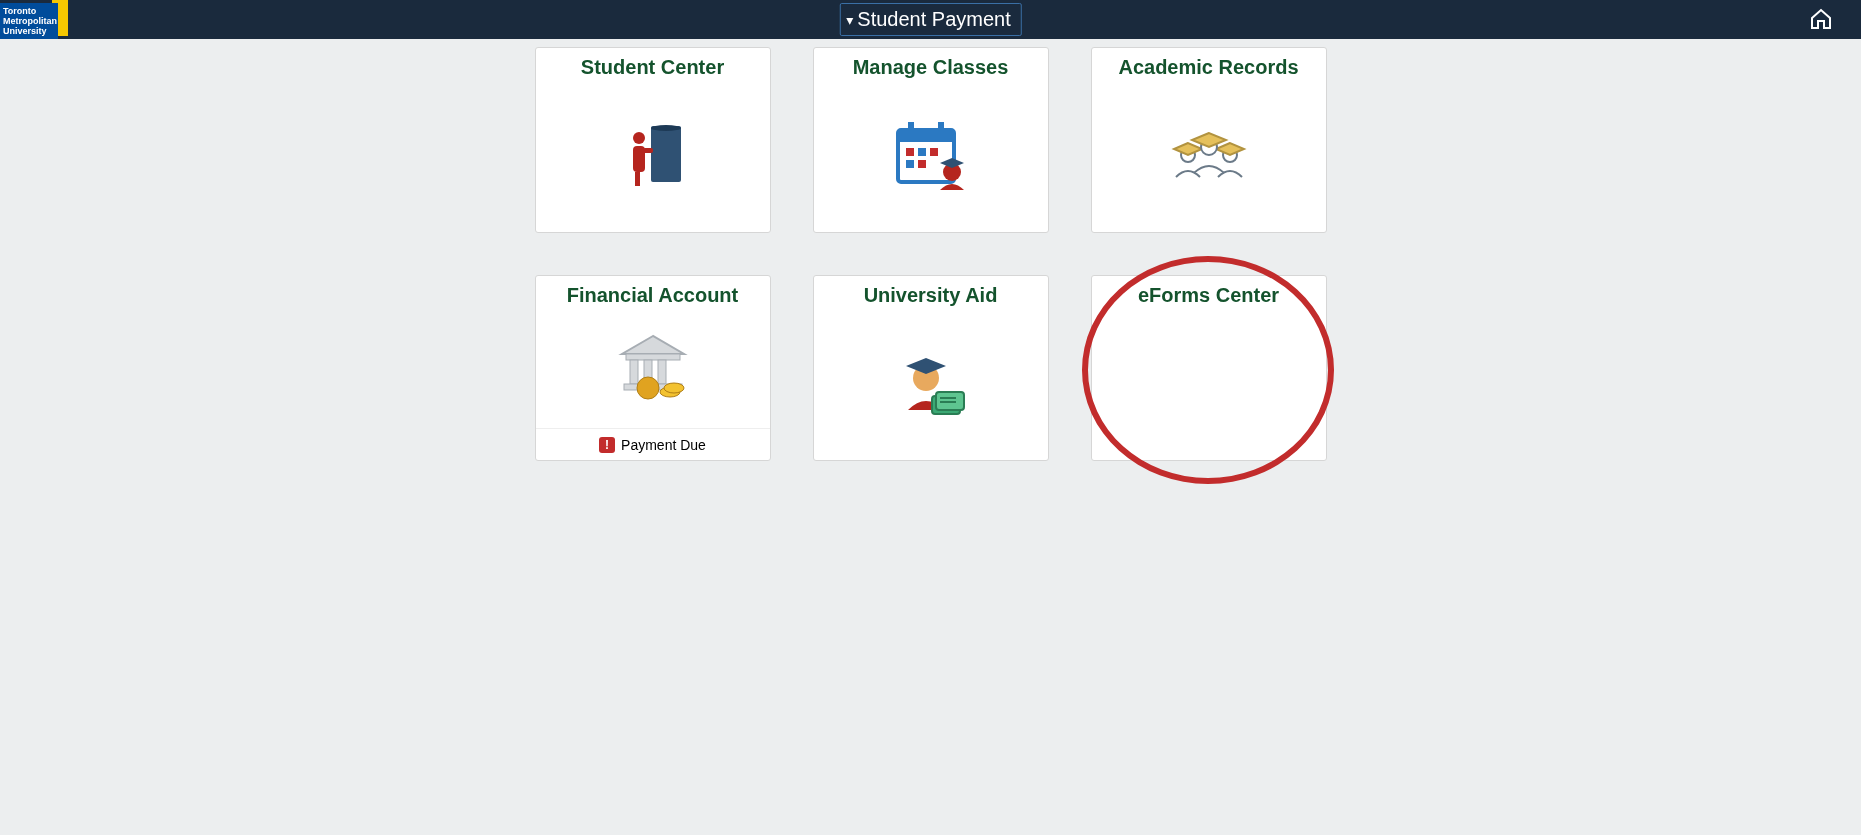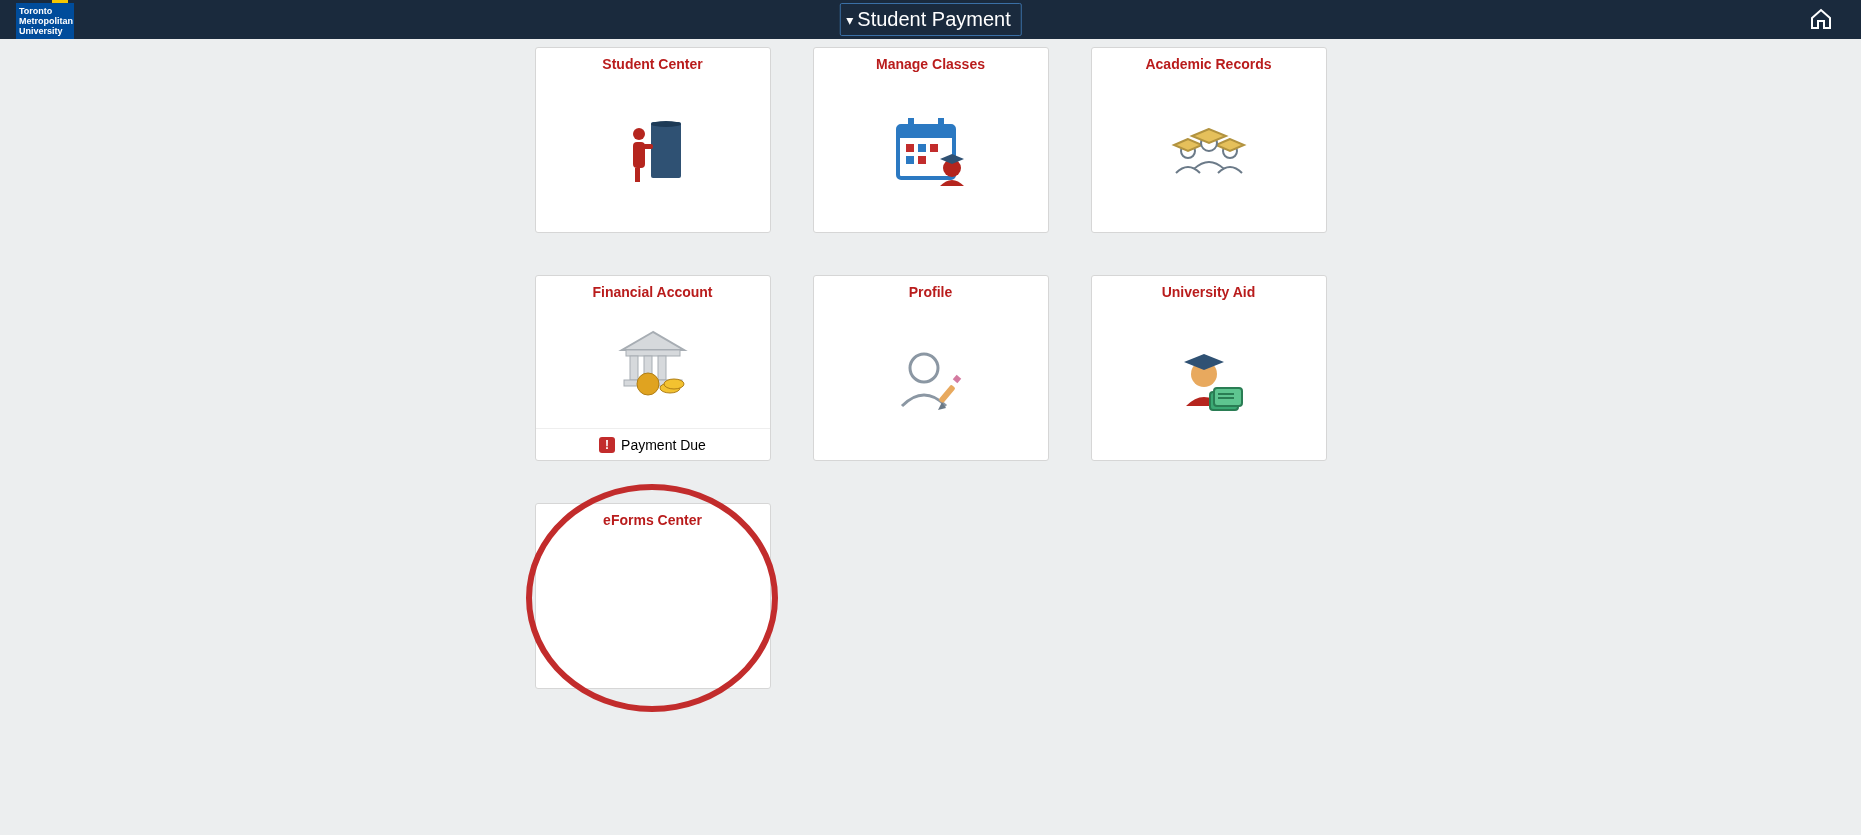--- a/index.html
+++ b/index.html
@@ -23,21 +23,21 @@
     position: relative;
   }
   .logo-yellow {
     position: absolute;
     top: 0; right: 0;
     width: 16px; height: 36px;
     background: #f6c700;
   }
   .logo-blue {
     position: absolute;
-    top: 3px; left: 16px;
+    top: 3px; left: 0;
     width: 58px; height: 36px;
     background: #004c9b;
     color: #fff;
     font-size: 9px;
     line-height: 10px;
     padding: 3px 3px;
     font-weight: bold;
   }
   .page-title-wrap {
     position: absolute;
@@ -80,23 +80,23 @@
     border: 1px solid #d6d6d6;
     border-radius: 3px;
     display: flex;
     flex-direction: column;
     align-items: center;
     padding-top: 8px;
     cursor: pointer;
     position: relative;
   }
   .tile-title {
-    color: #b91c1c;
-    font-weight: bold;
-    font-size: 14px;
+    color: #14532d;
+    font-weight: bold;
+    font-size: 20px;
     text-align: center;
   }
   .tile-icon {
     flex: 1;
     display: flex;
     align-items: center;
     justify-content: center;
     width: 100%;
   }
   .tile-status {
@@ -229,32 +229,20 @@
           <ellipse cx="66" cy="60" rx="10" ry="5" fill="#f3c230" stroke="#b07e15"></ellipse>
         </svg>
       </div>
       <div class="tile-status">
         <span class="alert-icon">!</span>
         <span>Payment Due</span>
       </div>
     </div>
 
 
-    <div class="tile">
-      <div class="tile-title">Profile</div>
-      <div class="tile-icon">
-        <svg width="90" height="80" viewBox="0 0 90 80">
-          <circle cx="38" cy="28" r="14" fill="none" stroke="#8b97a3" stroke-width="3"></circle>
-          <path d="M16 66 Q38 44 60 66" fill="none" stroke="#8b97a3" stroke-width="3"></path>
-          <rect x="58" y="44" width="6" height="20" rx="2" fill="#e8a95e" transform="rotate(40 61 54)"></rect>
-          <polygon points="56,62 52,70 60,68" fill="#6b7a88"></polygon>
-          <rect x="68" y="36" width="6" height="6" fill="#d47aa0" transform="rotate(40 71 39)"></rect>
-        </svg>
-      </div>
-    </div>
 
     <div class="tile">
       <div class="tile-title">University Aid</div>
       <div class="tile-icon">
         <svg width="90" height="80" viewBox="0 0 90 80">
           <circle cx="40" cy="34" r="13" fill="#e8a95e"></circle>
           <path d="M22 66 Q40 48 58 66" fill="#b5251e"></path>
           <polygon points="40,14 20,22 40,30 60,22" fill="#2f5173"></polygon>
           <rect x="46" y="52" width="28" height="18" rx="3" fill="#3ba974" stroke="#2a7d54" stroke-width="2"></rect>
           <rect x="50" y="48" width="28" height="18" rx="3" fill="#5ec590" stroke="#2a7d54" stroke-width="2"></rect>

